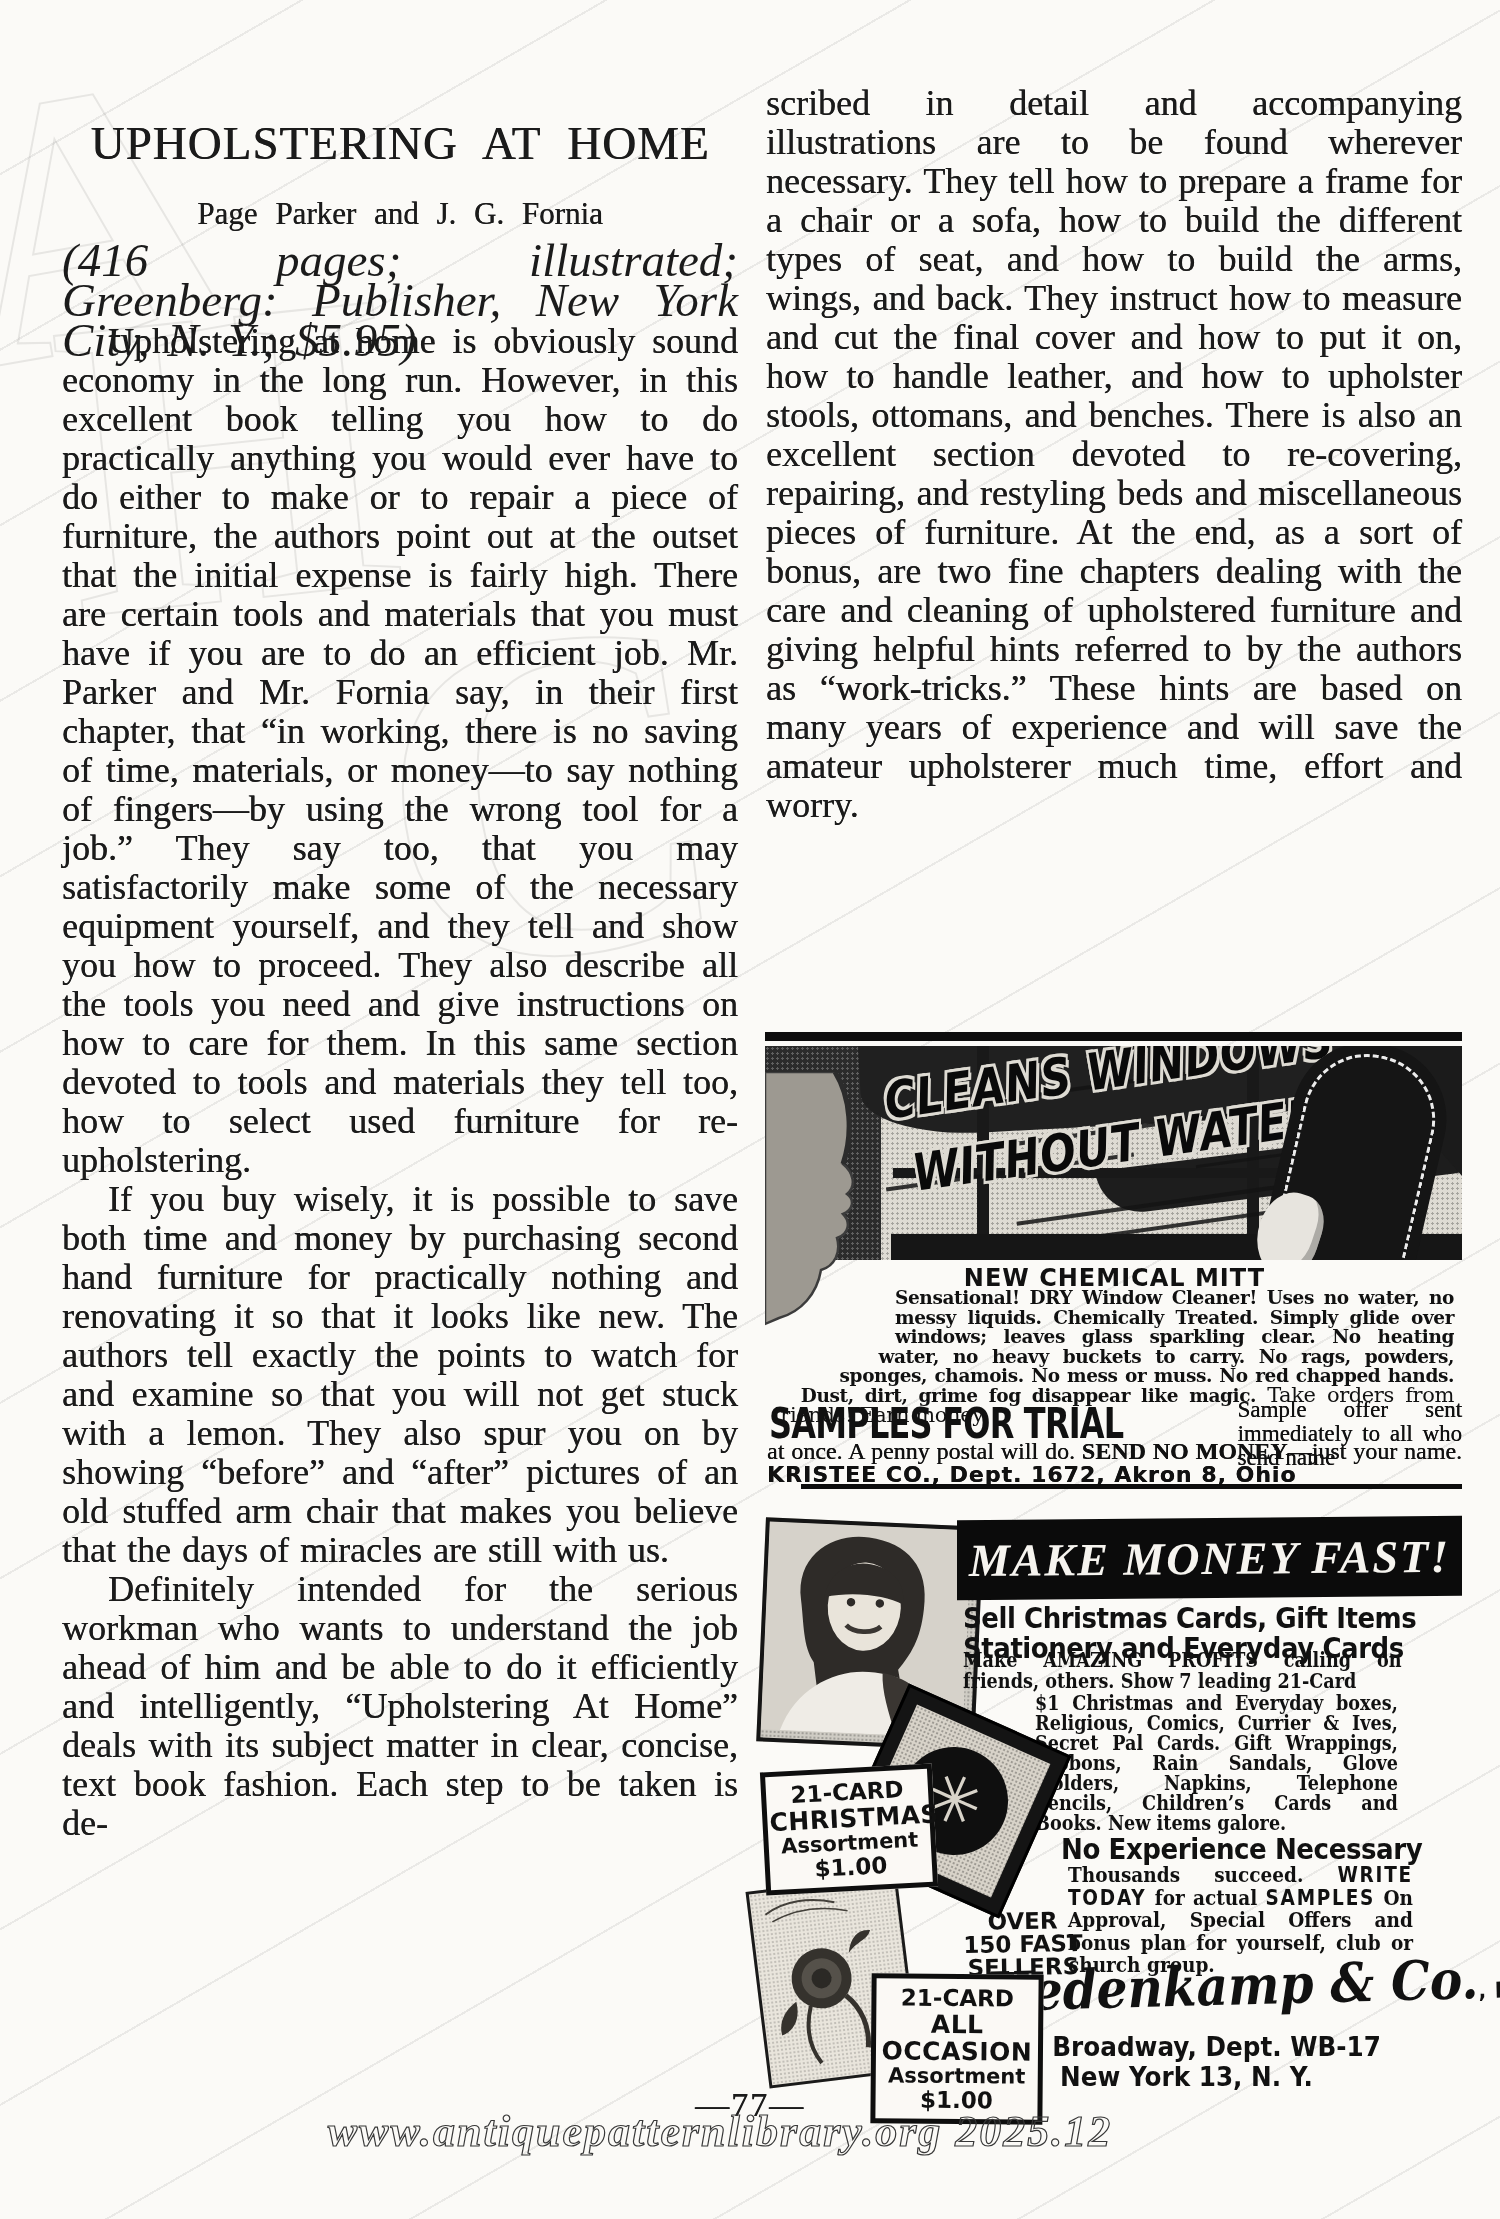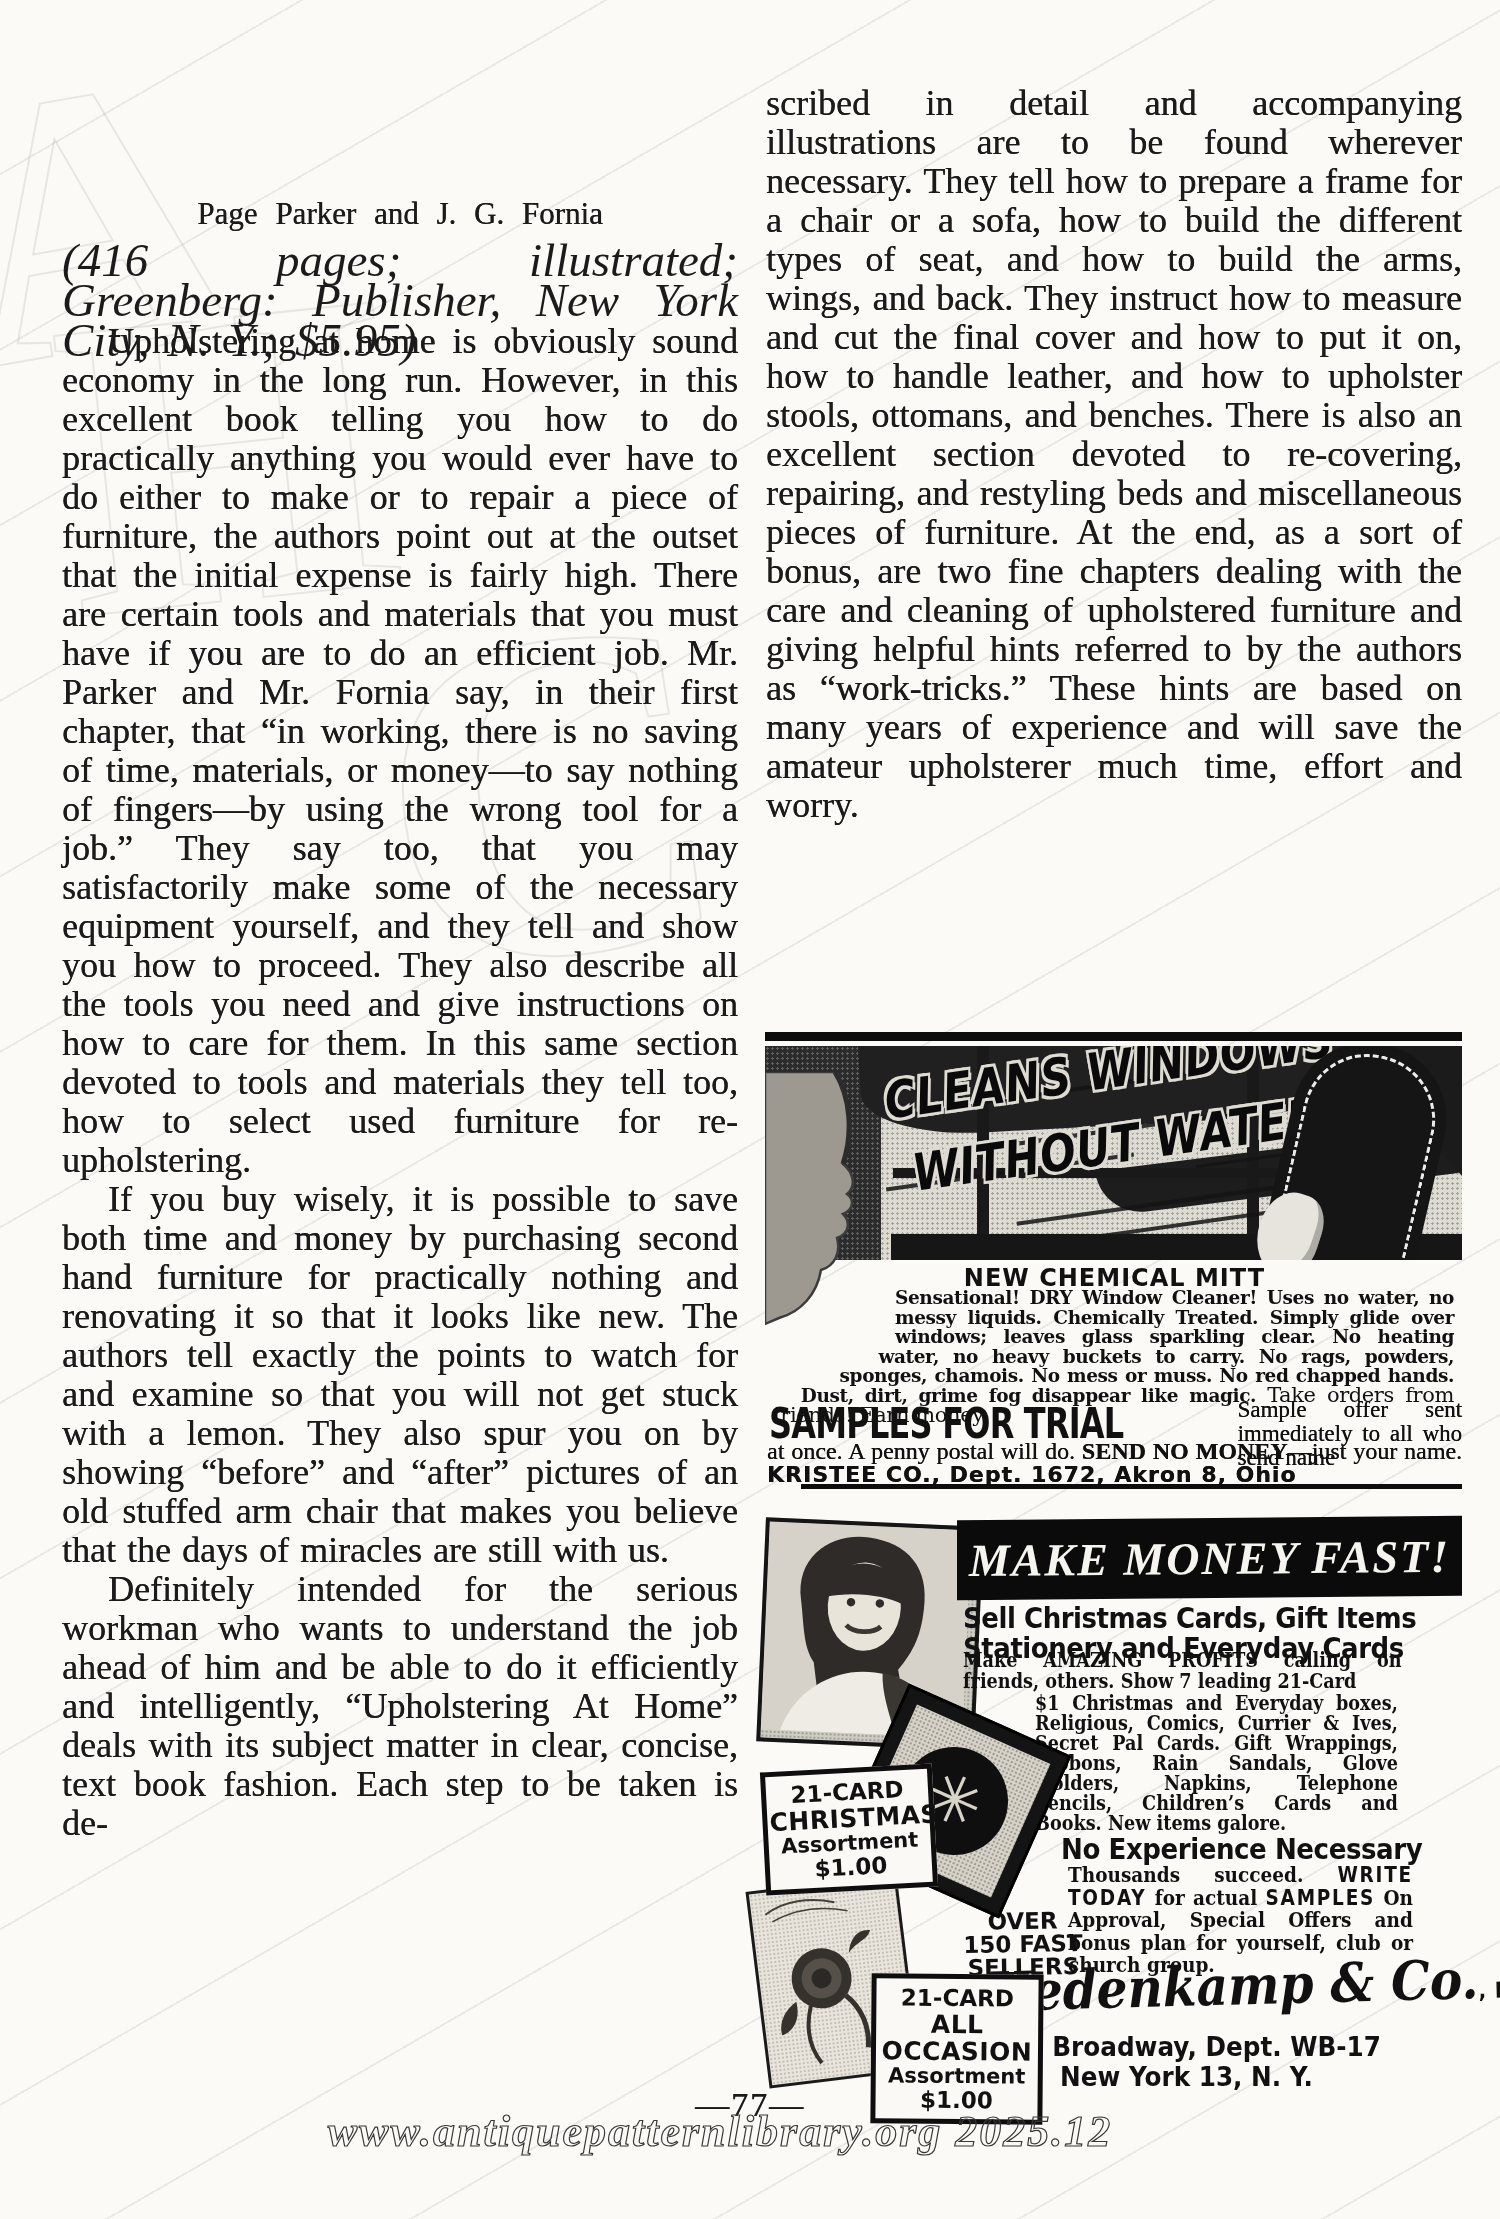--- a/index.html
+++ b/index.html
@@ -152,20 +152,21 @@
 <body>
 
 <div class="page">
 
   <div class="scanlines"></div>
   <span class="bg-glyph g3">A</span>
   <span class="bg-glyph g1">H</span>
   <span class="bg-glyph g2">C</span>
 
 
+  <div class="title">UPHOLSTERING AT HOME</div>
   <div class="byline">Page Parker and J. G. Fornia</div>
   <div class="bookinfo">(416 pages; illustrated; Greenberg: Publisher, New York City, N. Y.; $5.95)</div>
 
   <div class="col col-left">
     <p class="body-p indent">Upholstering at home is obviously sound economy in the long run. However, in this excellent book telling you how to do practically anything you would ever have to do either to make or to repair a piece of furniture, the authors point out at the outset that the initial expense is fairly high. There are certain tools and materials that you must have if you are to do an efficient job. Mr. Parker and Mr. Fornia say, in their first chapter, that “in working, there is no saving of time, materials, or money—to say nothing of fingers—by using the wrong tool for a job.” They say too, that you may satisfactorily make some of the necessary equipment yourself, and they tell and show you how to proceed. They also describe all the tools you need and give instructions on how to care for them. In this same section devoted to tools and materials they tell too, how to select used furniture for re-upholstering.</p>
     <p class="body-p indent">If you buy wisely, it is possible to save both time and money by purchasing second hand furniture for practically nothing and renovating it so that it looks like new. The authors tell exactly the points to watch for and examine so that you will not get stuck with a lemon. They also spur you on by showing “before” and “after” pictures of an old stuffed arm chair that makes you believe that the days of miracles are still with us.</p>
     <p class="body-p indent">Definitely intended for the serious workman who wants to understand the job ahead of him and be able to do it efficiently and intelligently, “Upholstering At Home” deals with its subject matter in clear, concise, text book fashion. Each step to be taken is de-</p>
   </div>
 
   <div class="col col-right">

